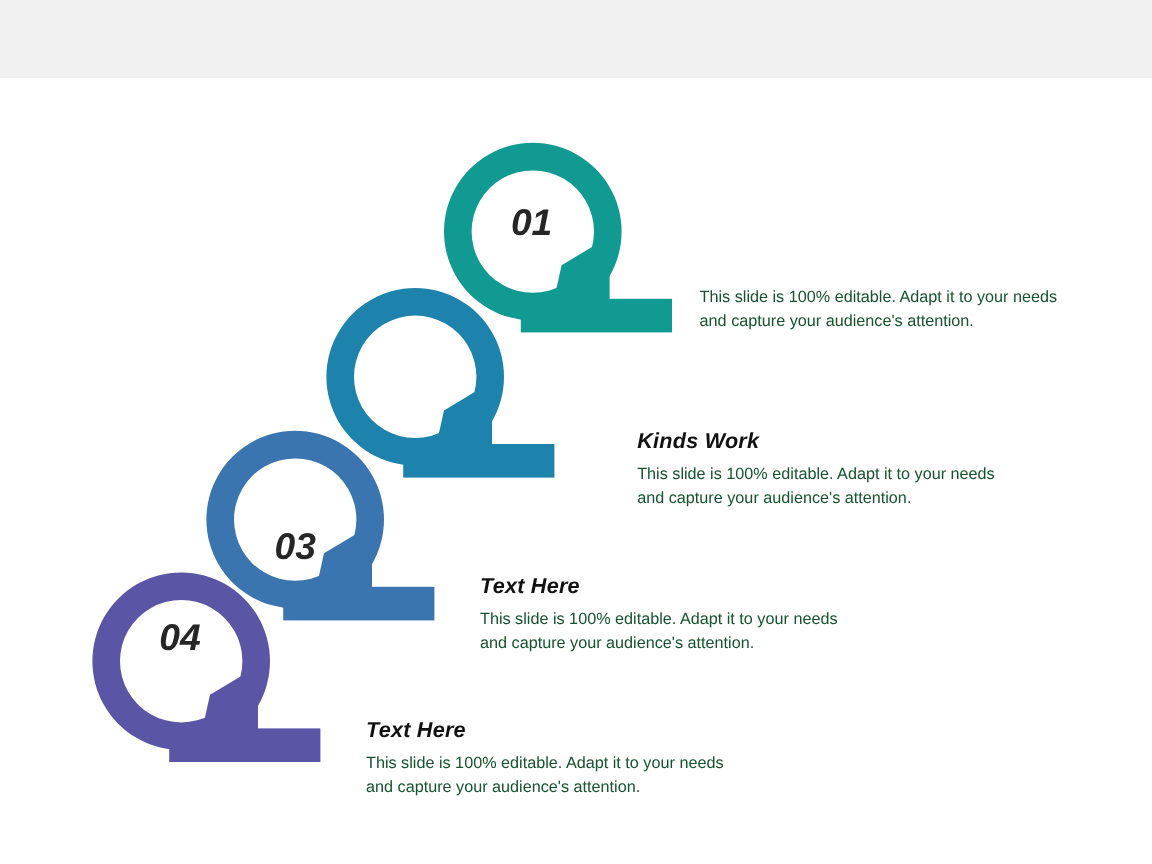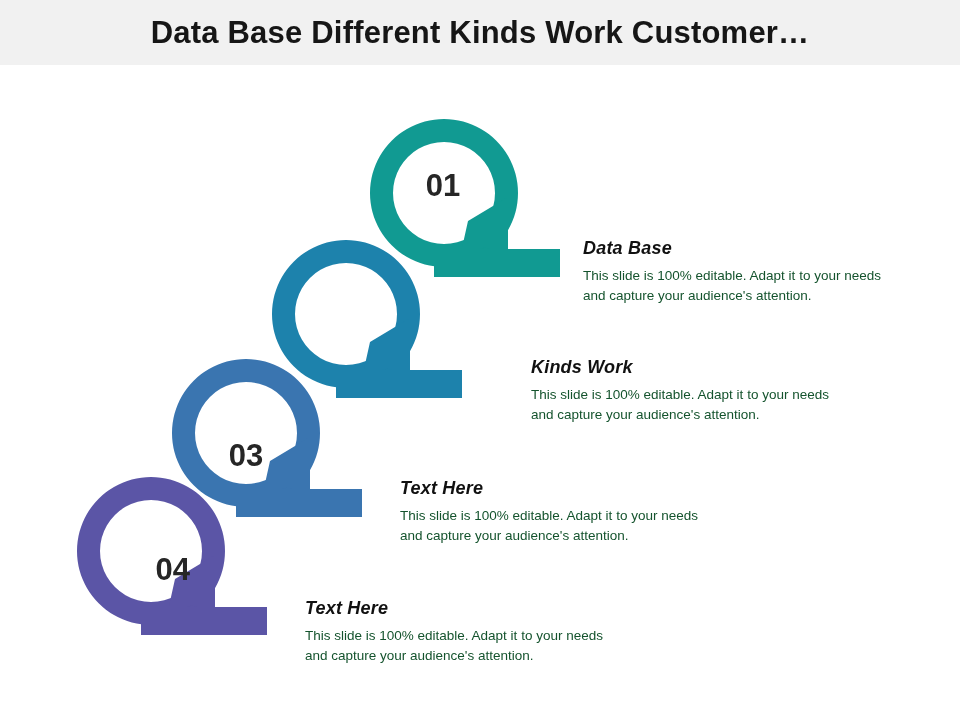--- a/index.html
+++ b/index.html
@@ -62,20 +62,21 @@
   
   .step-number {
     position: absolute;
     font-family: "Liberation Sans", sans-serif;
     font-size: 31px;
     font-weight: bold;
     color: #262626;
     text-align: center;
     width: 80px;
     white-space: nowrap;
+    font-style: italic;
   }
 
   
   .text-block {
     position: absolute;
     width: 330px;
   }
   .tb-title {
     font-family: "Liberation Sans", sans-serif;
     font-size: 18px;
@@ -95,21 +96,20 @@
     margin: 0;
     width: 300px;
   }
 </style>
 </head>
 <body>
 
 <div id="slide">
 
   <div class="header-band"></div>
-  <div class="header-title">Data Base Different Kinds Work Customer…</div>
 
   <div class="diagram">
     <svg width="960" height="655" viewBox="0 0 960 655" xmlns="http://www.w3.org/2000/svg">
       <defs>
 
         <g id="qshape">
 
           <path d="M96,22
                    A74,74 0 1,1 95.99,22
                    Z
@@ -136,24 +136,23 @@
       </g>
 
       <g transform="translate(348,32)" fill="#119a92">
         <use href="#qshape" xlink:href="#qshape"></use>
       </g>
     </svg>
   </div>
 
   <div class="step-number" style="left:403px; top:168px;">01</div>
   <div class="step-number" style="left:206px; top:406px;margin-top:32px;">03</div>
-  <div class="step-number" style="left:110px; top:552px;text-align:right;">04</div>
+  <div class="step-number" style="left:110px; top:514px;">04</div>
 
   <div class="text-block" style="left:583px; top:238px;">
-    <p class="tb-title">Data Base</p>
     <p class="tb-body">This slide is 100% editable. Adapt it to your needs and capture your audience's attention.</p>
   </div>
 
   <div class="text-block" style="left:489px; top:357px;margin-left:42px;">
     <p class="tb-title">Kinds Work</p>
     <p class="tb-body">This slide is 100% editable. Adapt it to your needs and capture your audience's attention.</p>
   </div>
 
   <div class="text-block" style="left:400px; top:478px;">
     <p class="tb-title">Text Here</p>

